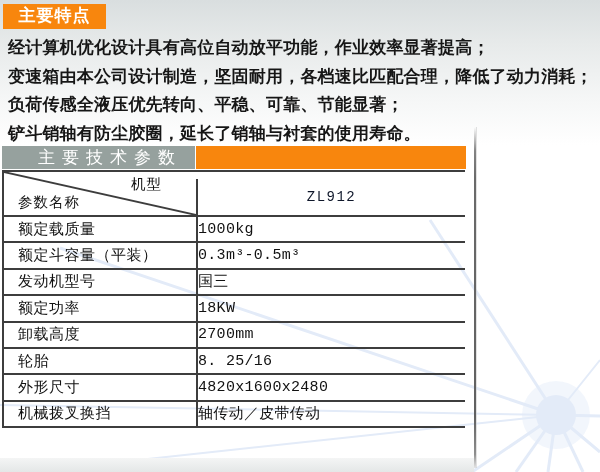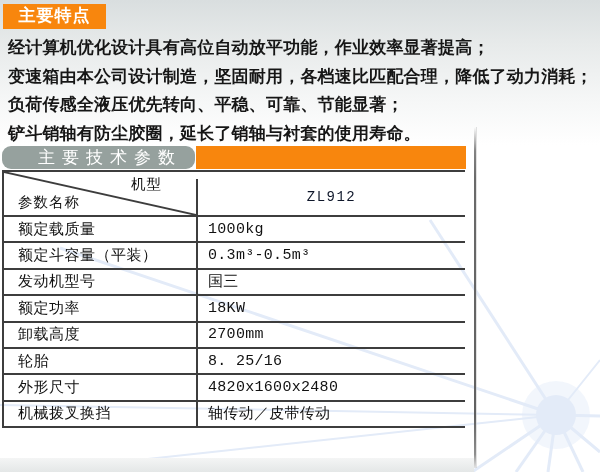--- a/index.html
+++ b/index.html
@@ -38,21 +38,21 @@
   .feature-line{
     height:28.8px;display:flex;align-items:center;white-space:nowrap;
     font-size:17px;font-weight:700;color:#161616;letter-spacing:.2px;
   }
   
   .ph-gray{
     position:absolute;left:2px;top:146px;width:193px;height:23px;z-index:4;
     background:var(--header-gray,#96a19e);color:#ffffff;
     font-size:17px;letter-spacing:7px;
     display:flex;align-items:center;padding-left:36px;box-sizing:border-box;
-    white-space:nowrap;overflow:hidden;border-radius:9px;
+    white-space:nowrap;overflow:hidden;
   }
   .ph-orange{
     position:absolute;left:196px;top:146px;width:270px;height:23px;z-index:4;
     background:var(--accent-orange,#fa8a05);
   }
   
   .spec-table{
     position:absolute;left:2px;top:170px;width:463px;z-index:4;box-sizing:border-box;
     border-top:2px solid var(--table-line,#3d3d3d);
     border-left:2px solid var(--table-line,#3d3d3d);
@@ -72,21 +72,21 @@
     display:flex;align-items:center;justify-content:center;
     font-size:14px;letter-spacing:1.5px;color:#0f172a;margin-top:7px;
   }
   .label-cell{
     width:192px;flex:0 0 192px;display:flex;align-items:center;
     padding-left:14px;box-sizing:border-box;font-size:15px;letter-spacing:.5px;
     white-space:nowrap;overflow:hidden;
   }
   .value-cell{
     flex:1;border-left:2px solid var(--table-line,#3d3d3d);
-    display:flex;align-items:center;padding-left:10px;box-sizing:border-box;
+    display:flex;align-items:center;box-sizing:border-box;
     font-size:15px;letter-spacing:.3px;white-space:nowrap;overflow:hidden;
   }
 </style>
 </head>
 <body>
 
 <div class="page">
 
   <div class="bg-top"></div>
 

